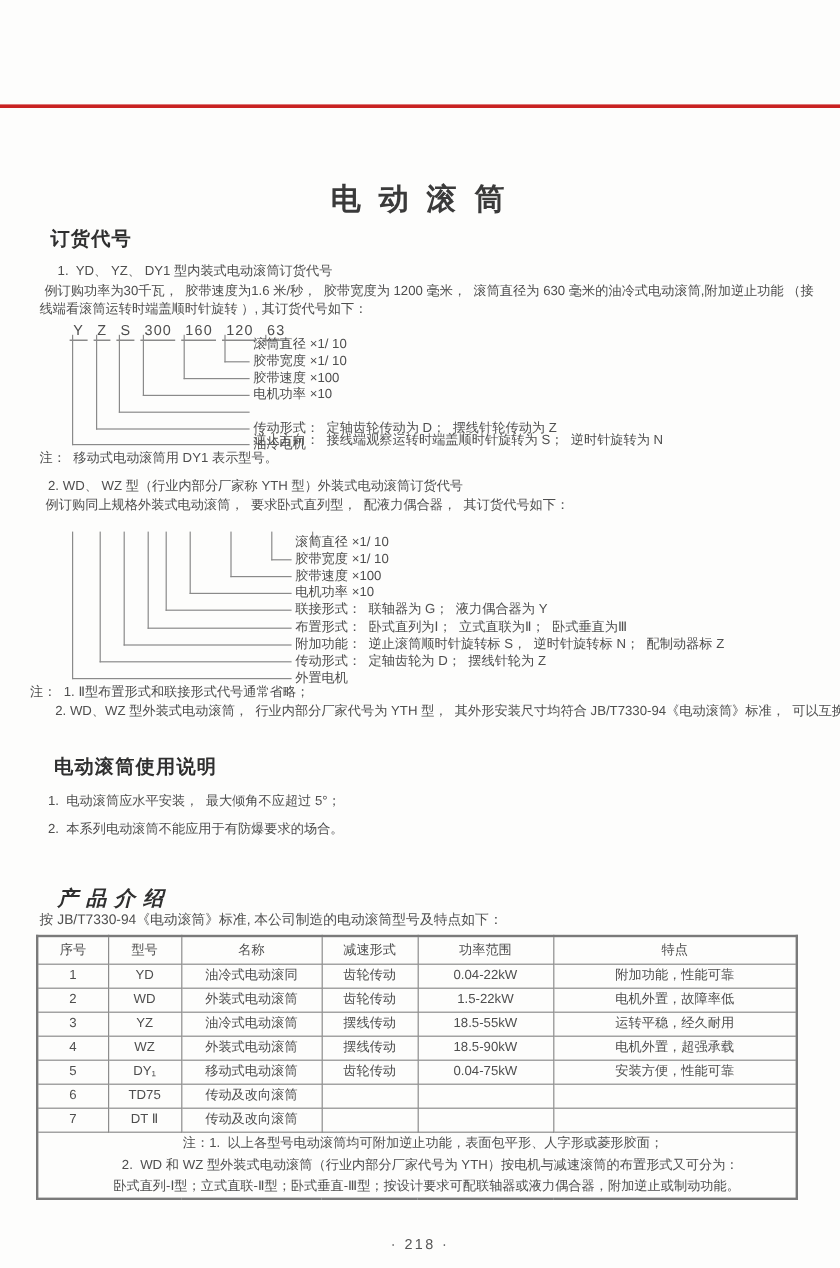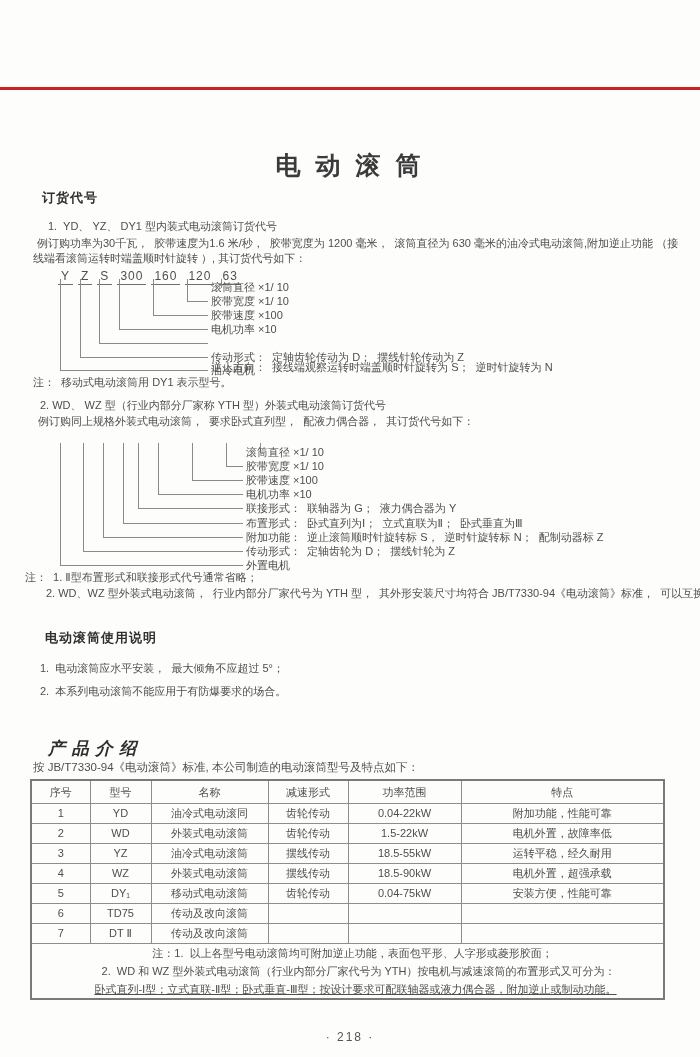--- a/index.html
+++ b/index.html
@@ -5,39 +5,39 @@
   html,body{margin:0;padding:0;}
   body{
     width:700px;height:1057px;position:relative;overflow:hidden;
     background:#fdfdfc;color:#4e4e4e;
     font-family:"Liberation Sans","DejaVu Sans",sans-serif;
   }
   .txt{position:absolute;font-size:11px;line-height:14px;white-space:pre;color:#4e4e4e;}
   .rule{position:absolute;left:0;top:87px;width:700px;height:3px;}
   .title{position:absolute;left:0;top:149px;width:700px;text-align:center;
          font-size:25px;font-weight:bold;letter-spacing:4px;color:#3a3a3a;white-space:pre;}
-  .h2{position:absolute;font-size:13px;font-weight:bold;color:#2f2f2f;letter-spacing:1px;white-space:pre;}
+  .h2{position:absolute;font-size:16px;font-weight:bold;color:#2f2f2f;letter-spacing:1px;white-space:pre;}
   .diagram{position:absolute;left:14px;width:700px;}
   .code-row{position:absolute;top:0;white-space:nowrap;}
   .code-part{display:inline-block;font-size:12px;letter-spacing:1px;color:#4e4e4e;
              border-bottom:1px solid #6e6e6e;padding:0 3px 2px;margin-right:5px;line-height:12px;}
   .connector{position:absolute;border-left:1px solid #8a8a8a;border-bottom:1px solid #8a8a8a;}
   .diagram-label{position:absolute;font-size:11px;line-height:14px;white-space:pre;color:#4e4e4e;}
   table.product{position:absolute;left:30px;top:779px;width:633px;border-collapse:collapse;
                 table-layout:fixed;font-size:11px;color:#4e4e4e;}
   table.product th,table.product td{border:1px solid #8d8d8d;text-align:center;
                 font-weight:normal;padding:0;line-height:13px;}
   table.product th{height:22px;}
   table.product td{height:19px;}
   table.product{border:2px solid #7a7a7a;}
   td.notes-cell{text-align:left;vertical-align:top;padding:3px 4px 4px;}
   td.notes-cell div{font-size:11px;line-height:18px;white-space:pre;}
   .note-indent-1{padding-left:10px;}
   .note-indent-2{padding-left:22px;}
-  .note-indent-3{padding-left:16px;text-decoration:underline;}
+  .note-indent-3{padding-left:16px;}
   .pagenum{position:absolute;left:0;top:1030px;width:700px;text-align:center;
            font-size:12px;letter-spacing:2px;color:#555;white-space:pre;}
 </style>
 </head>
 <body>
 
 <div class="rule" style="background: rgb(201, 34, 34);"></div>
 
 <div class="title">电 动 滚 筒</div>
 

